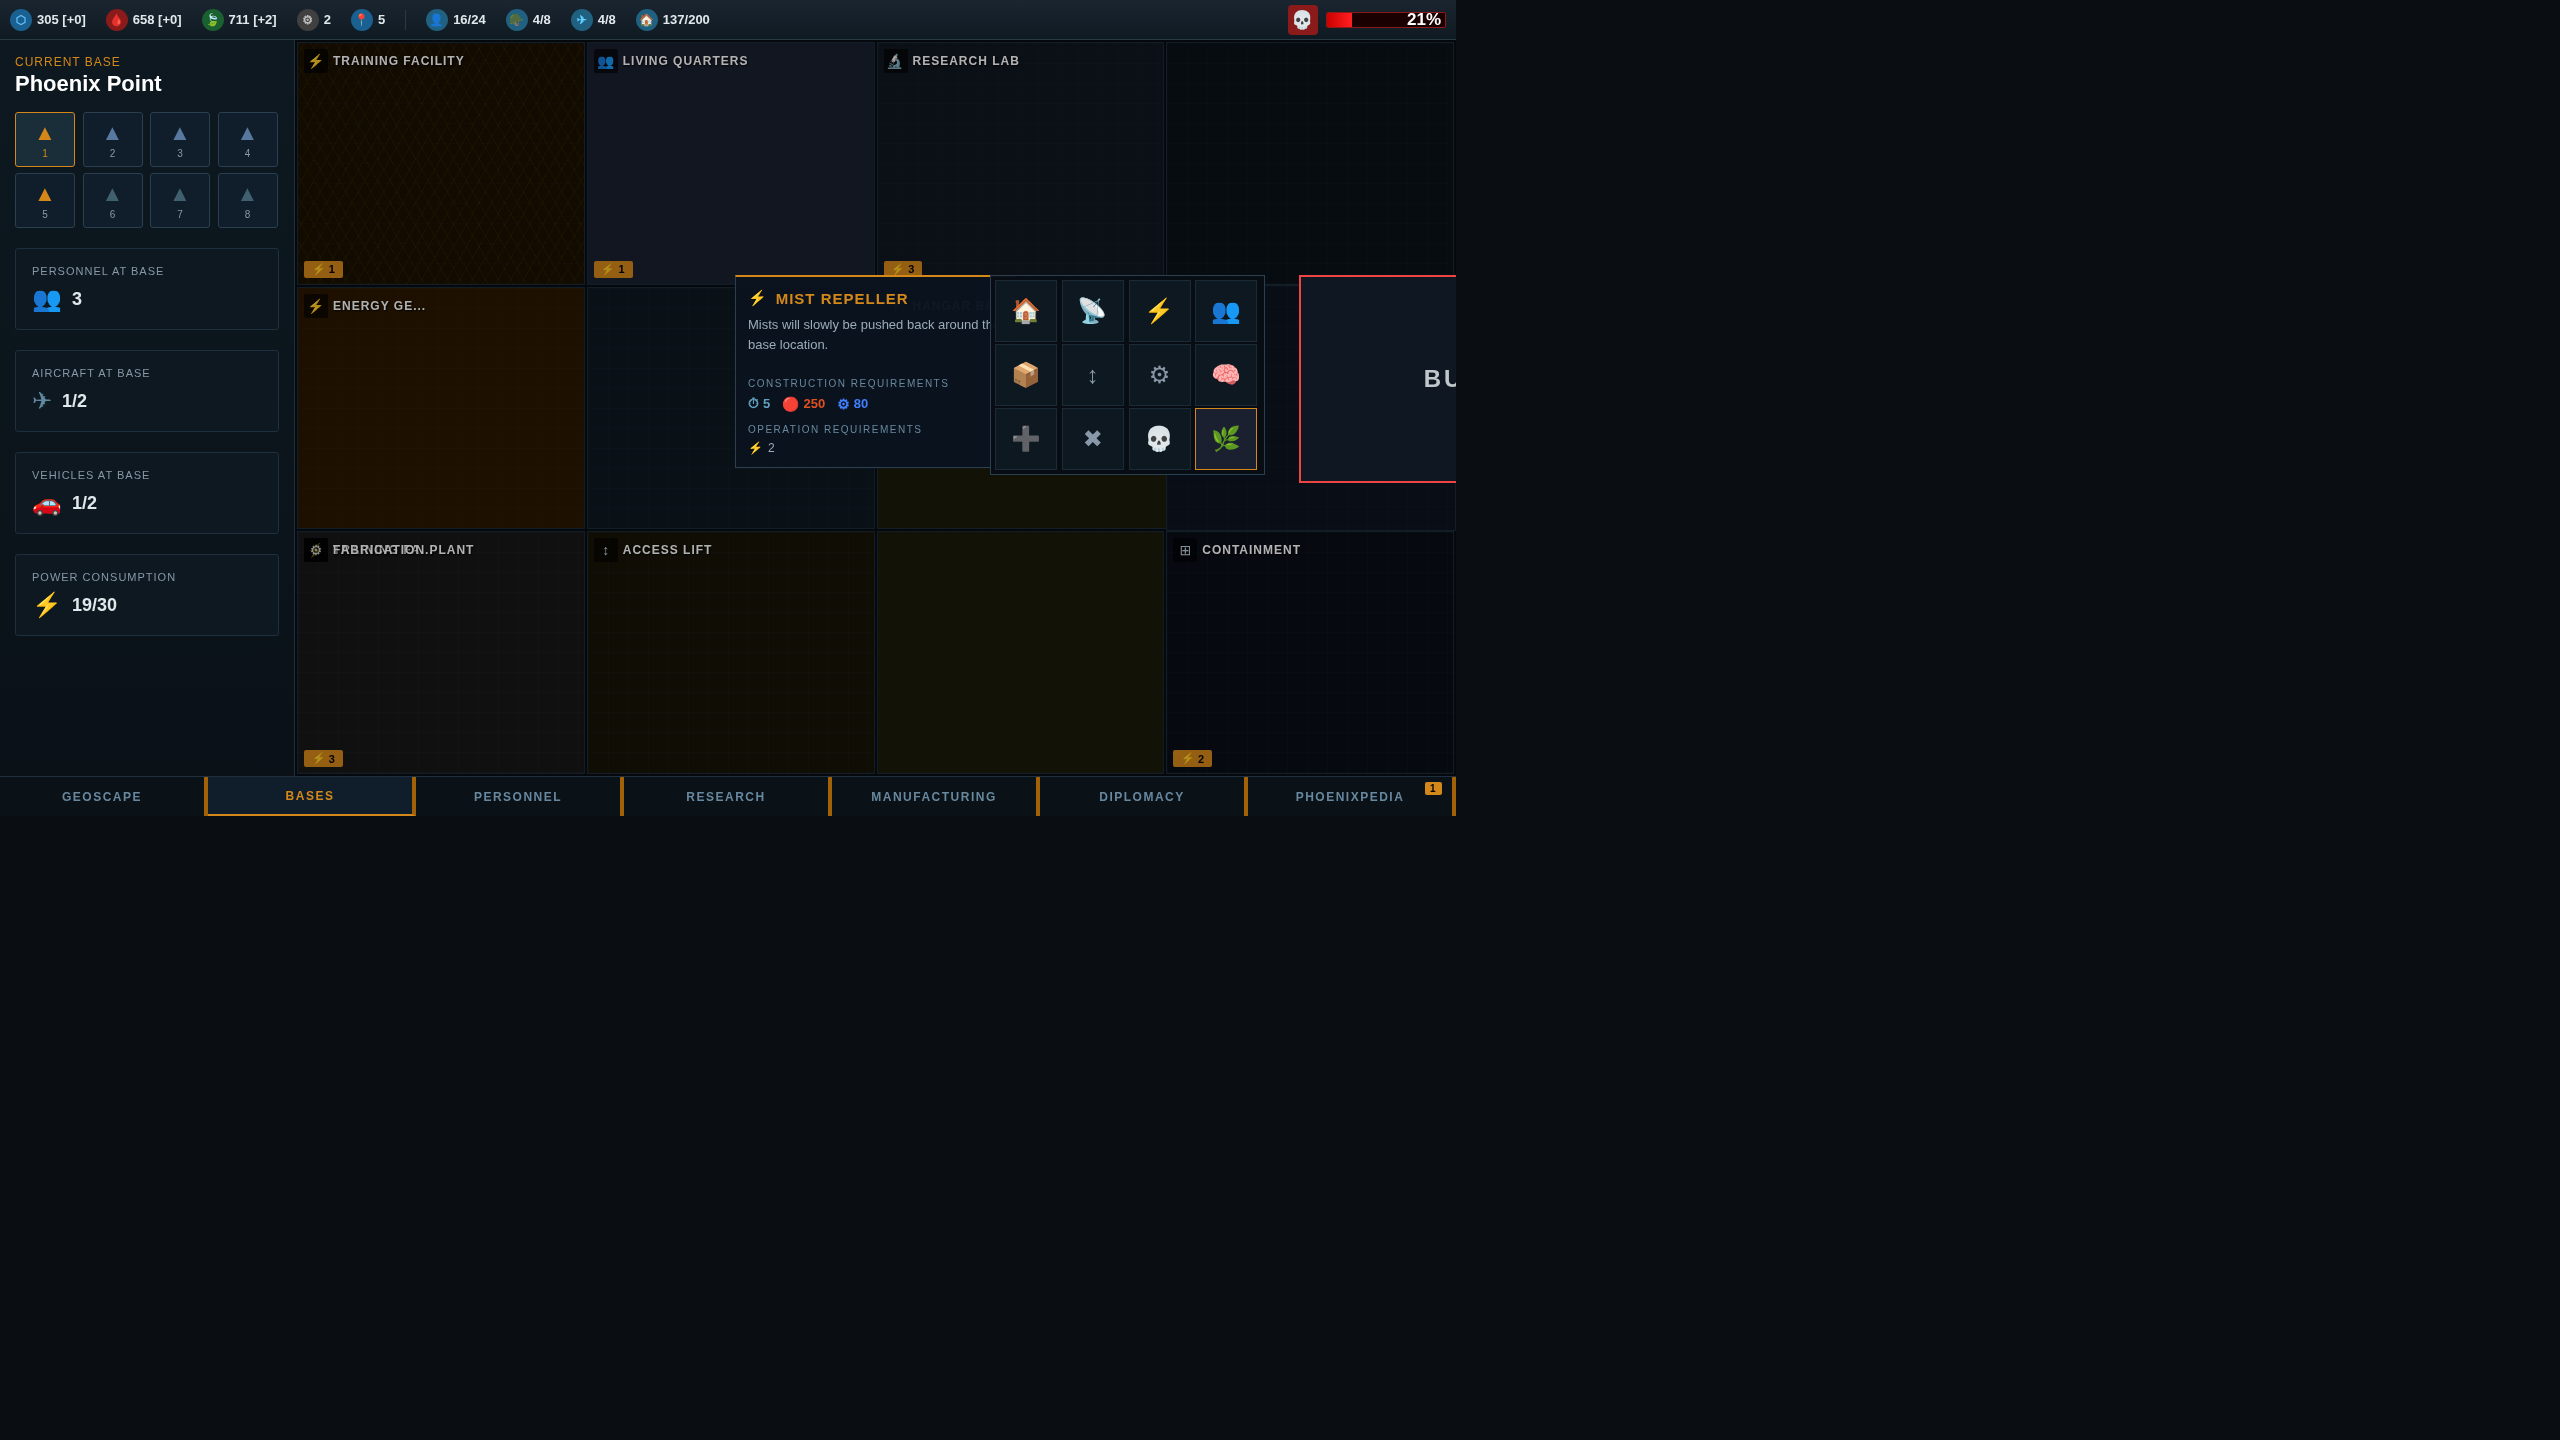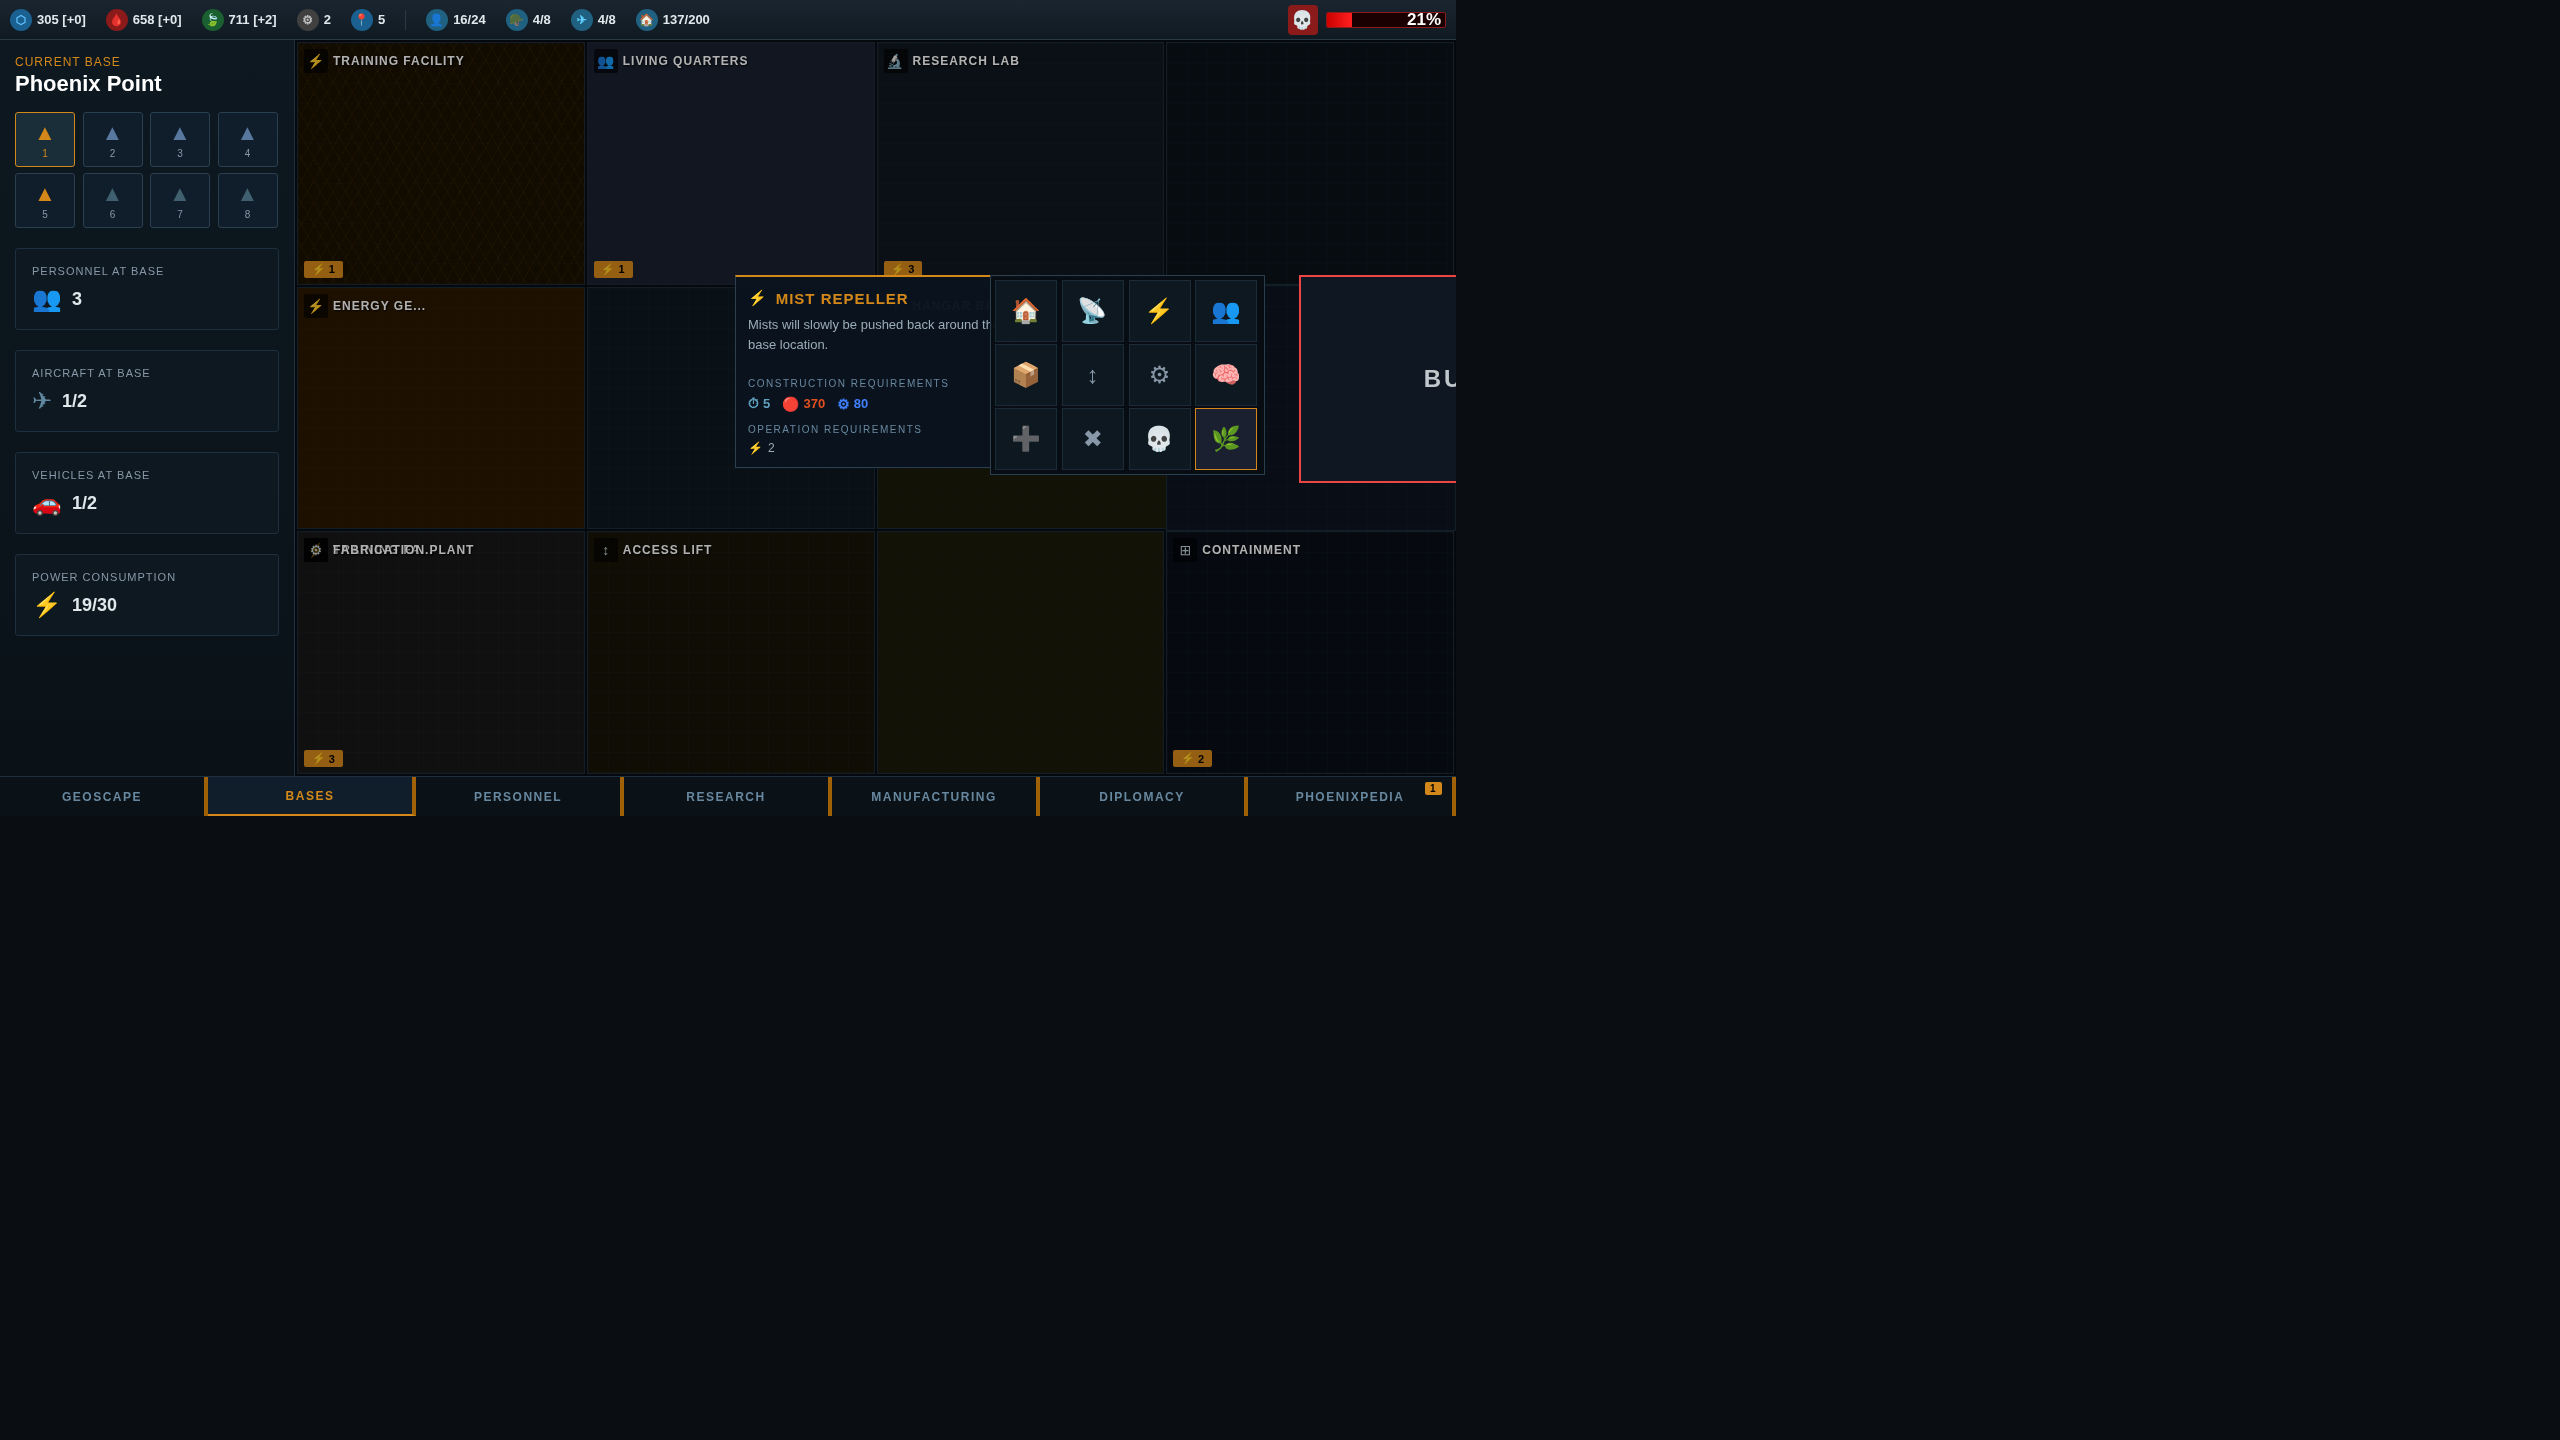--- a/index.html
+++ b/index.html
@@ -702,21 +702,21 @@
       </div>
       <div class="mist-popup-desc">Mists will slowly be pushed back around the base location.</div>
       <div class="popup-section-label">CONSTRUCTION REQUIREMENTS</div>
       <div class="popup-requirements">
         <div class="req-item req-time">
           <span class="req-icon">⏱</span>
           <span>5</span>
         </div>
         <div class="req-item req-bio">
           <span class="req-icon">🔴</span>
-          <span>370</span>
+          <span>250</span>
         </div>
         <div class="req-item req-tech">
           <span class="req-icon">⚙</span>
           <span>80</span>
         </div>
       </div>
       <div class="popup-section-label">OPERATION REQUIREMENTS</div>
       <div class="op-req-item">
         <span>⚡</span>
         <span>2</span>

